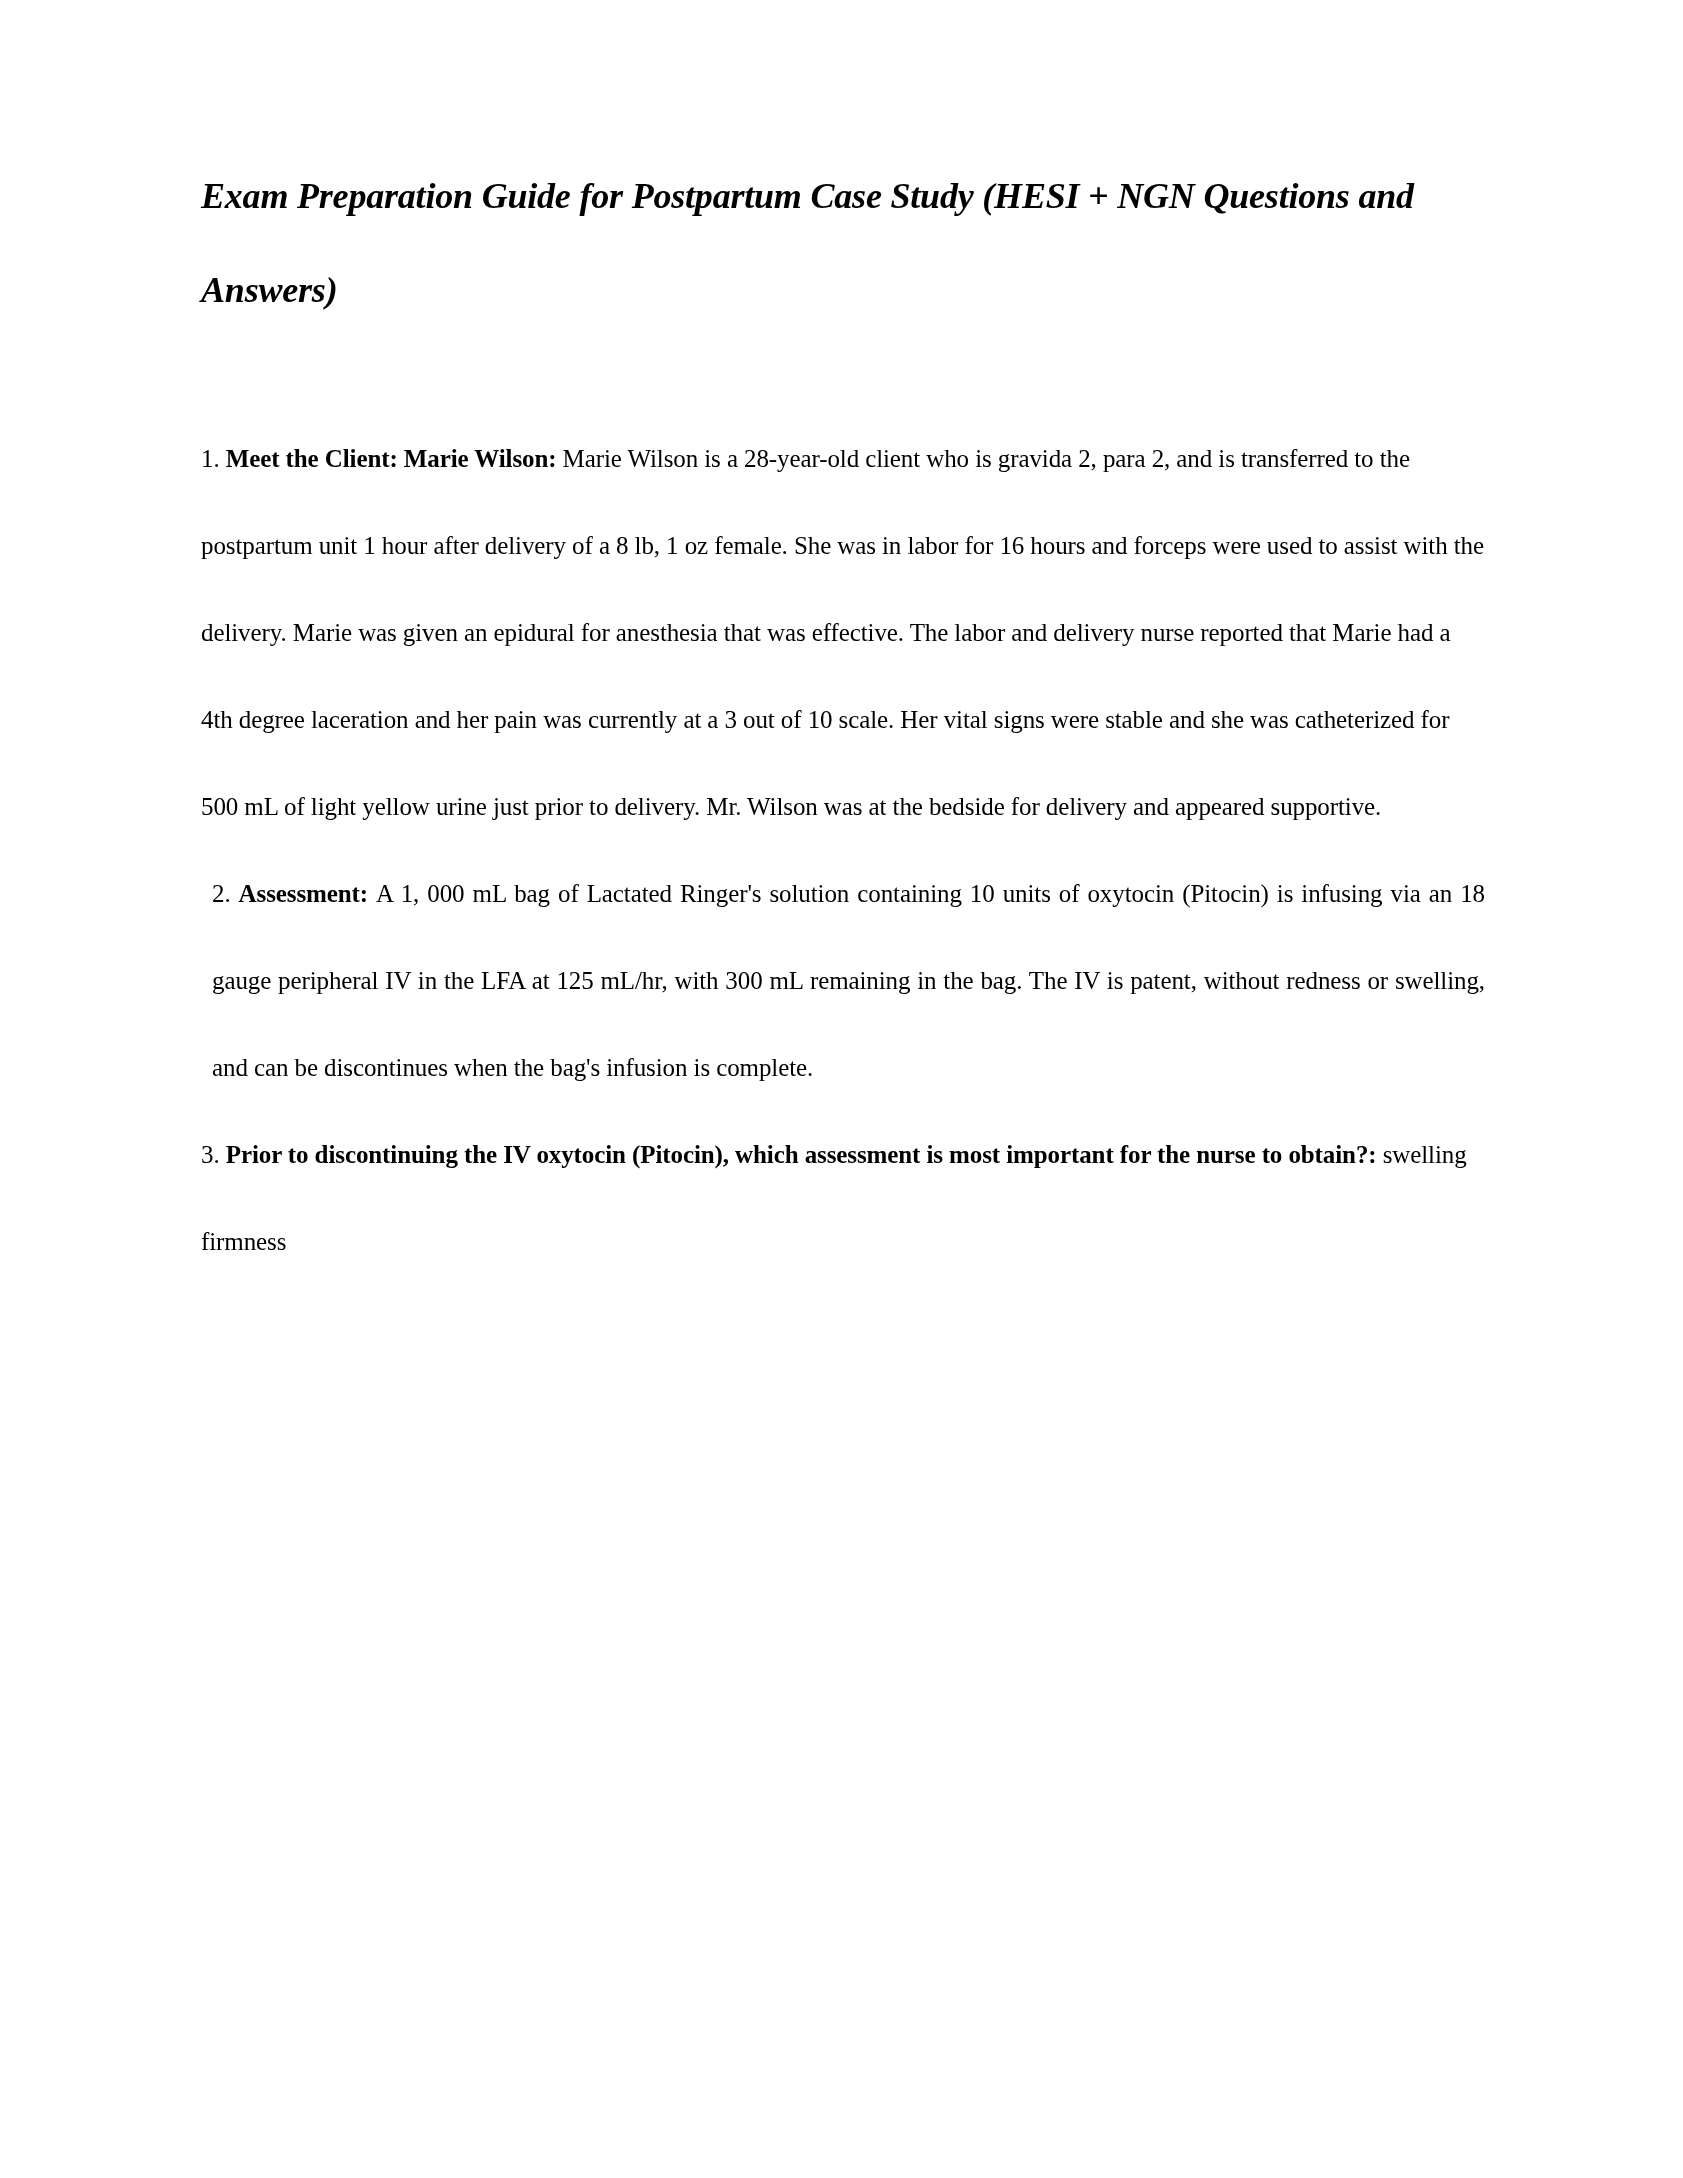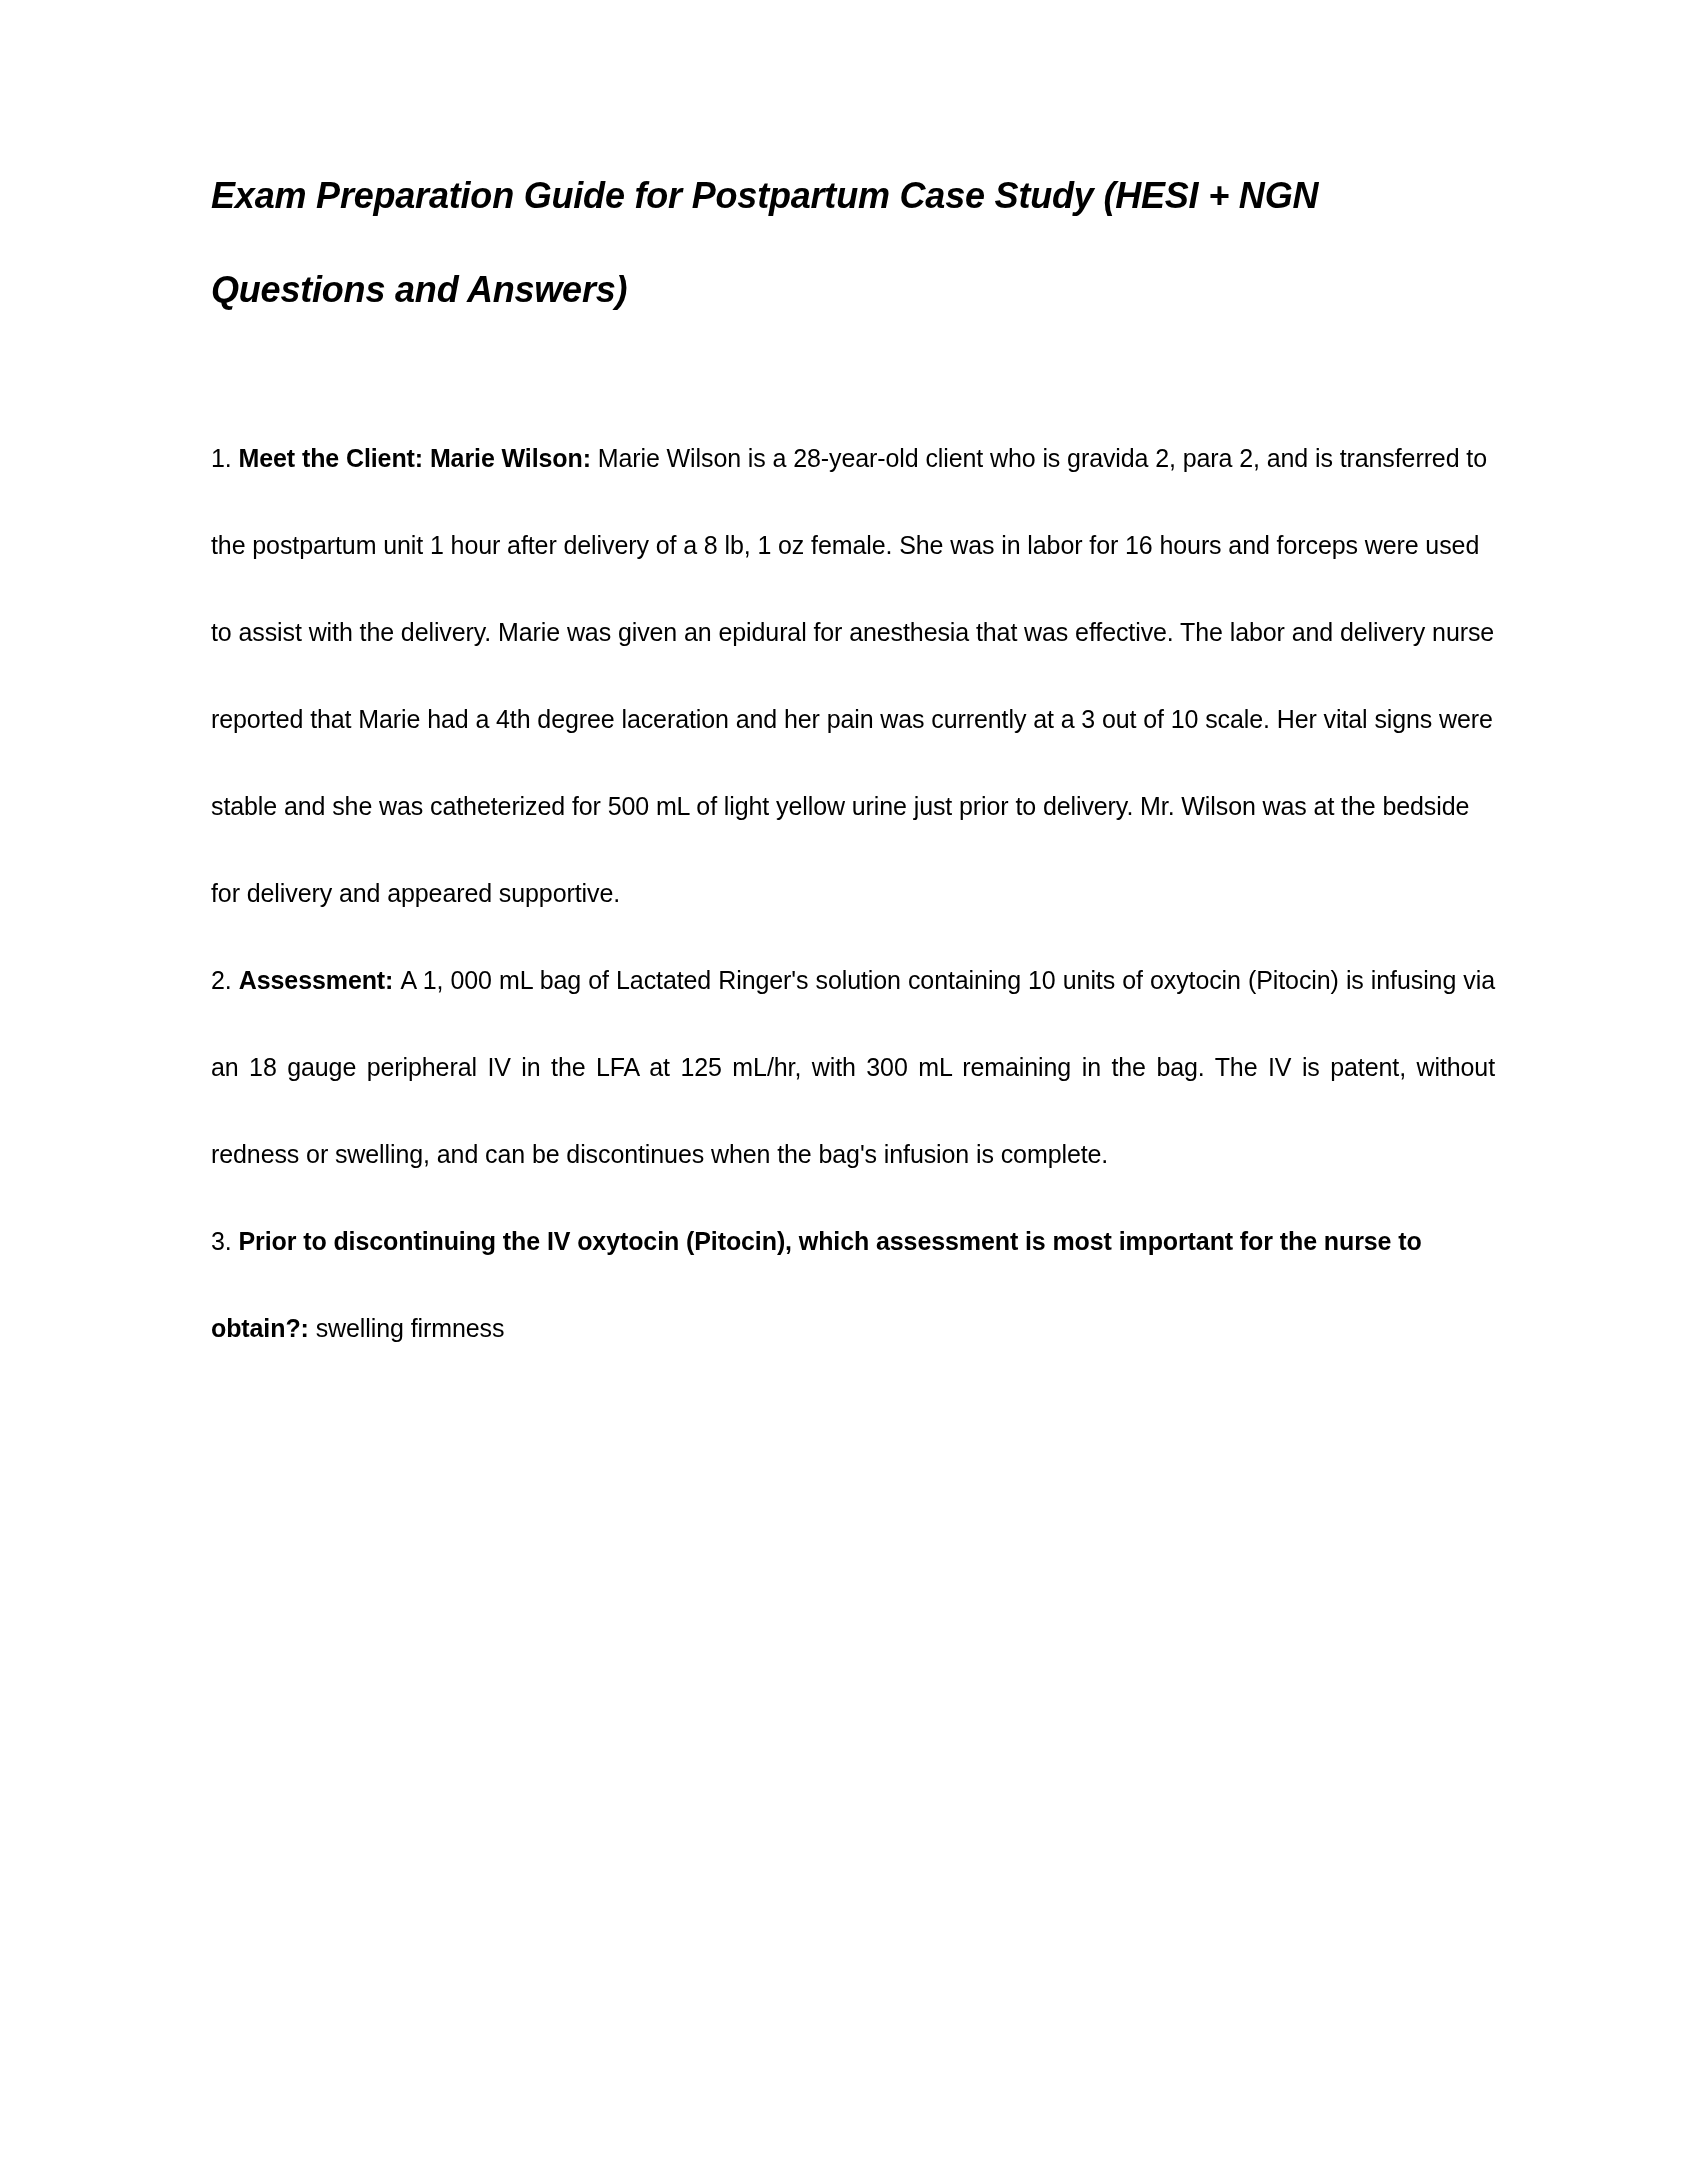--- a/index.html
+++ b/index.html
@@ -15,23 +15,24 @@
     height: 2178px;
     background: #ffffff;
     overflow: hidden;
     font-family: "Liberation Sans", "DejaVu Sans", sans-serif;
     color: #000000;
     -webkit-font-smoothing: antialiased;
   }
 
   .content {
     position: absolute;
-    left: 211px;
+    left: 201px;
     top: 0;
     width: 1284px;
+    font-family: Liberation Serif, serif;
   }
 
   .doc-title {
     font-size: 36px;
     font-weight: bold;
     font-style: italic;
     line-height: 94px;
     letter-spacing: -0.2px;
     margin: 0;
     padding-top: 149px;
@@ -48,20 +49,21 @@
     word-spacing: 0px;
   }
 
   .para-left {
     text-align: left;
   }
 
   .para-justify {
     text-align: justify;
     text-justify: inter-word;
+    margin-left: 11px;
   }
 
   .lead {
     font-weight: bold;
   }
 
   .num {
     font-weight: normal;
   }
 

